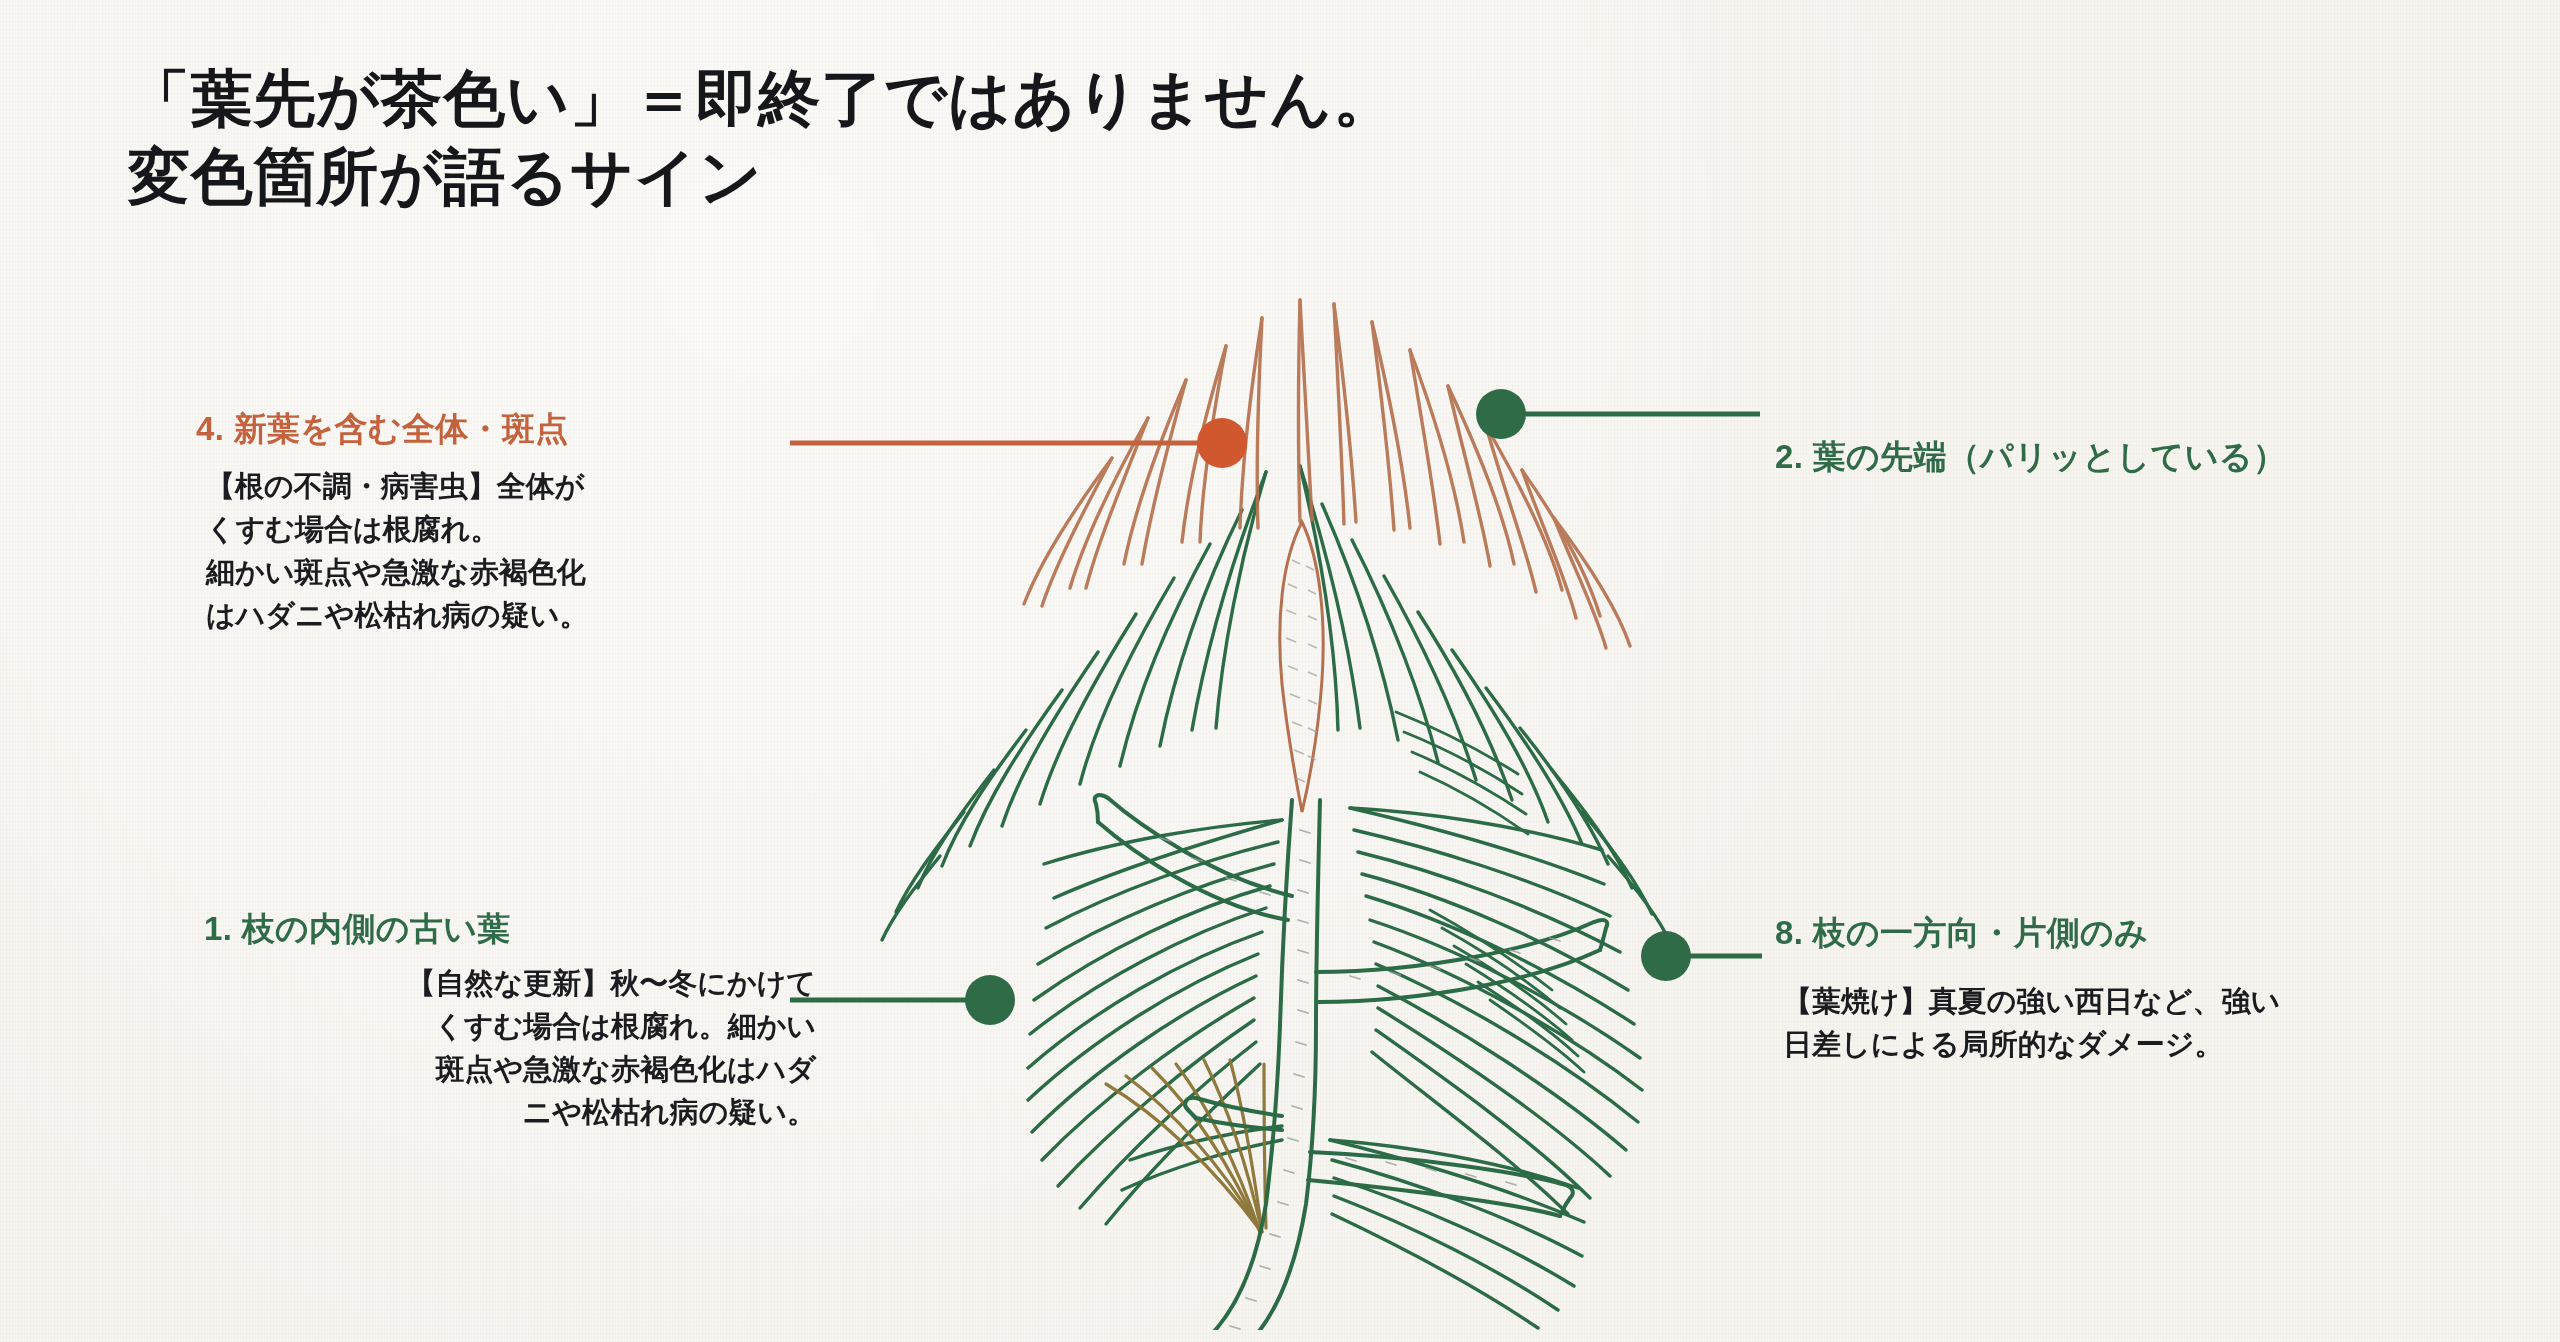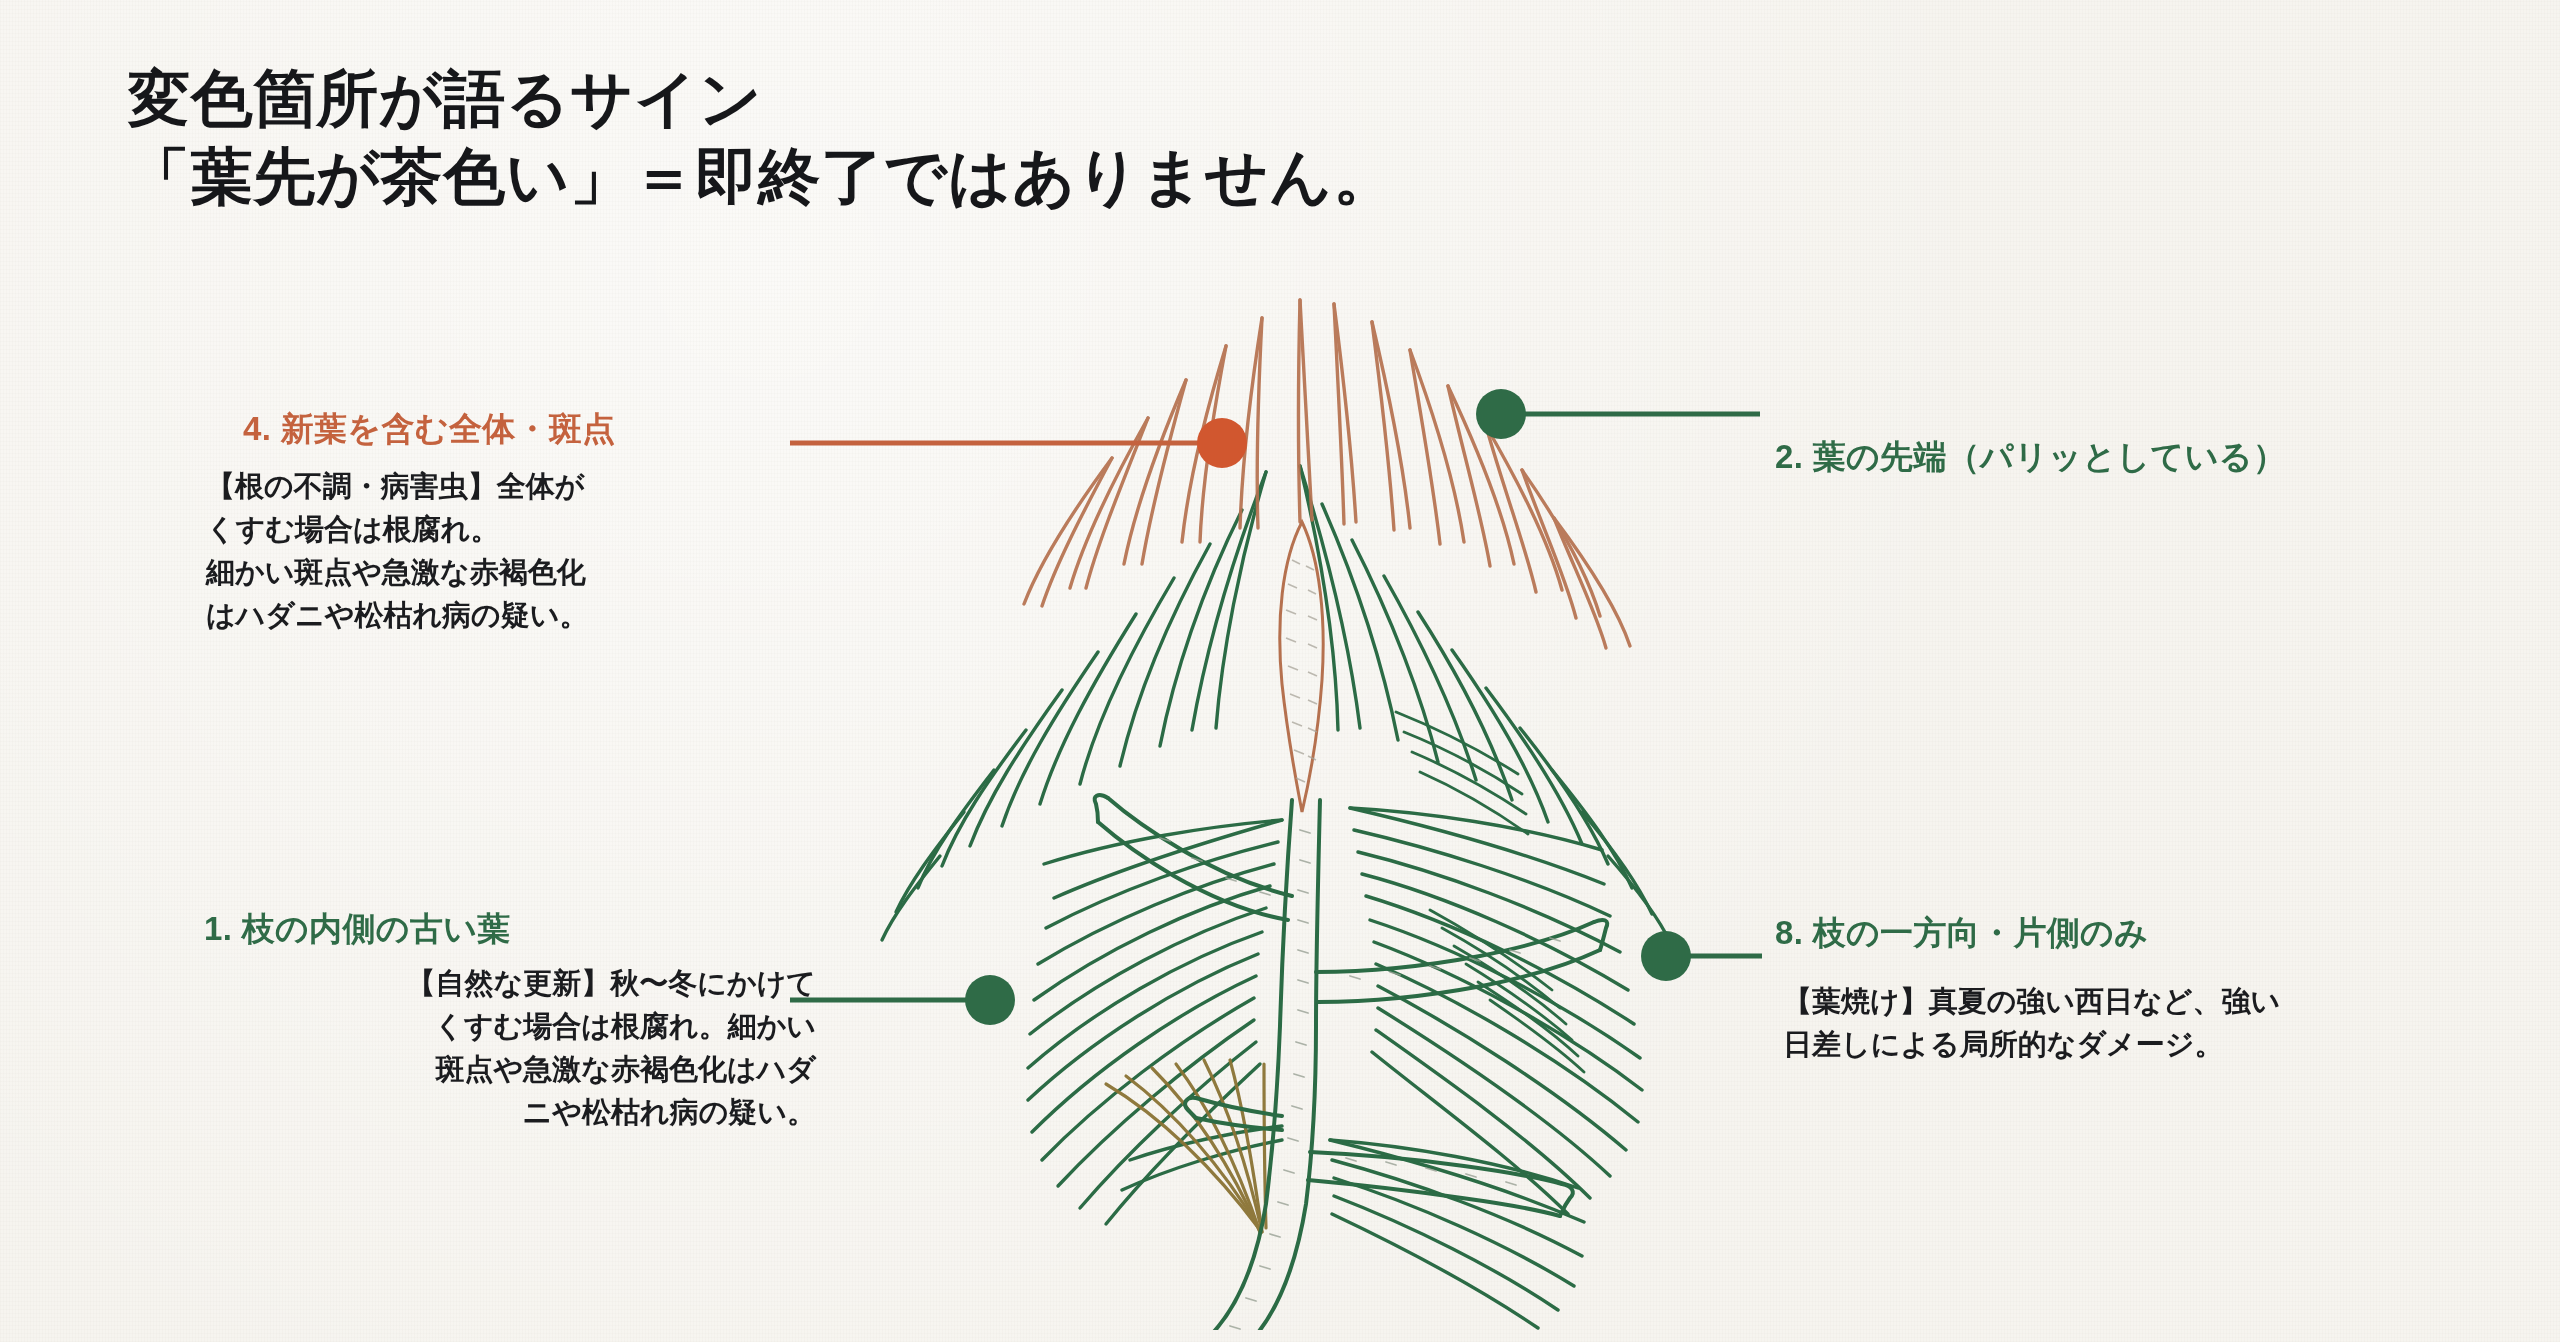--- a/index.html
+++ b/index.html
@@ -53,21 +53,21 @@
   }
   .callout-body {
     margin-top: 14px;
     font-size: 29px;
     font-weight: 700;
     line-height: 1.48;
     color: #1b1c1f;
     white-space: pre-line;
   }
   .heading-green { color: #2f6b47; }
-  .heading-orange { color: #c4623e; margin-left: 47px; }
+  .heading-orange { color: #c4623e; }
 
   .callout-4 { left: 196px;  top: 408px; width: 600px; }
   .callout-4 .callout-body { text-align: left; padding-left: 10px; }
 
   .callout-1 { left: 196px;  top: 908px; width: 620px; text-align: right; }
   .callout-1 .callout-heading { text-align: left; padding-left: 8px; }
   .callout-1 .callout-body { text-align: right; font-family: Liberation Mono, monospace; }
 
   .callout-2 { left: 1775px; top: 388px; width: 720px; margin-top: 48px; }
   .callout-2 .callout-body { padding-left: 8px; }
@@ -92,22 +92,22 @@
     width: 950px;
     height: 1070px;
   }
 </style>
 </head>
 <body>
 
 <div id="stage">
 
   <div class="title-block">
+    <div class="title-line">「葉先が茶色い」＝即終了ではありません。</div>
     <div class="title-line">変色箇所が語るサイン</div>
-    <div class="title-line">「葉先が茶色い」＝即終了ではありません。</div>
   </div>
 
   <div class="illustration">
     <svg viewBox="0 0 950 1070" width="950" height="1070" aria-hidden="true">
       <defs>
         <g id="needleGlyph">
           <path d="M0,0 C 14,-3 40,-4 66,-2 C 40,4 14,4 0,0 Z"></path>
         </g>
       </defs>
 

